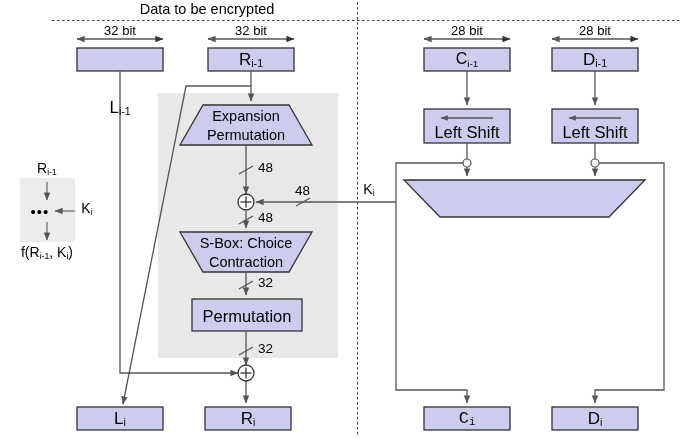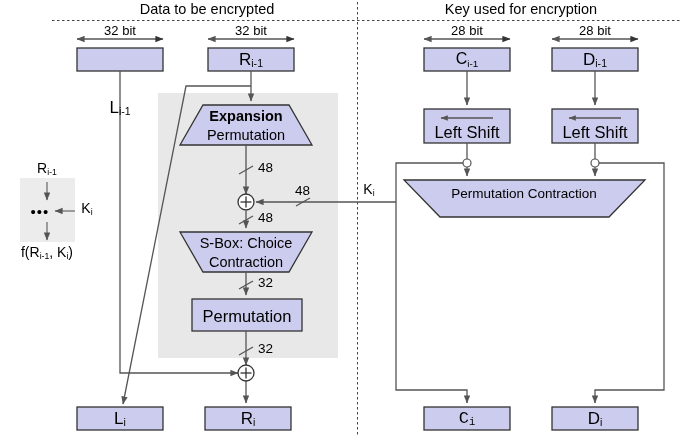--- a/index.html
+++ b/index.html
@@ -123,49 +123,47 @@
     <circle cx="595" cy="163" r="4" fill="#ffffff" stroke="#555" stroke-width="1.2"></circle>
 
     <g stroke="#888" stroke-width="1.6" fill="none">
       <line x1="47" y1="182" x2="47" y2="200" marker-end="url(#ah)"></line>
       <line x1="47" y1="222" x2="47" y2="240" marker-end="url(#ah)"></line>
       <line x1="75" y1="211" x2="55" y2="211" marker-end="url(#ah)"></line>
     </g>
   </svg>
 
   <div class="lbl ctr" style="left:207px;top:9px;font-size:14.5px;">Data to be encrypted</div>
-  <div class="lbl ctr" style="left:521px;top:9px;font-size:14.5px;">Key used for encryption</div>
 
   <div class="lbl ctr" style="left:120px;top:30px;font-size:13px;">32 bit</div>
   <div class="lbl ctr" style="left:251px;top:30px;font-size:13px;">32 bit</div>
   <div class="lbl ctr" style="left:467px;top:30px;font-size:13px;">28 bit</div>
   <div class="lbl ctr" style="left:595px;top:30px;font-size:13px;">28 bit</div>
 
   <div class="lbl ctr" style="left:120px;top:60px;font-size:17px;margin-top:48px;"><span>L</span><sub>i-1</sub></div>
   <div class="lbl ctr" style="left:251px;top:60px;font-size:17px;"><span>R</span><sub>i-1</sub></div>
   <div class="lbl ctr" style="left:467px;top:60px;font-size:16px;"><span>C</span><sub>i-1</sub></div>
   <div class="lbl ctr" style="left:595px;top:60px;font-size:17px;"><span>D</span><sub>i-1</sub></div>
 
   <div class="lbl ctr" style="left:120px;top:419px;font-size:17px;"><span>L</span><sub>i</sub></div>
   <div class="lbl ctr" style="left:248px;top:419px;font-size:17px;"><span>R</span><sub>i</sub></div>
   <div class="lbl ctr" style="left:467px;top:419px;font-size:17px;font-family:Liberation Mono, monospace;"><span>C</span><sub>i</sub></div>
   <div class="lbl ctr" style="left:595px;top:419px;font-size:17px;"><span>D</span><sub>i</sub></div>
 
-  <div class="lbl ctr" style="left:246px;top:116px;font-size:14.5px;font-weight:bold;">Expansion</div>
+  <div class="lbl ctr" style="left:246px;top:116px;font-size:14.5px;">Expansion</div>
   <div class="lbl ctr" style="left:246px;top:135px;font-size:14.5px;">Permutation</div>
 
   <div class="lbl ctr" style="left:246px;top:243px;font-size:14.5px;">S-Box: Choice</div>
   <div class="lbl ctr" style="left:246px;top:262px;font-size:14.5px;">Contraction</div>
 
   <div class="lbl ctr" style="left:247px;top:316px;font-size:16.5px;">Permutation</div>
 
   <div class="lbl ctr" style="left:467px;top:132px;font-size:16.5px;">Left Shift</div>
   <div class="lbl ctr" style="left:595px;top:132px;font-size:16.5px;">Left Shift</div>
 
-  <div class="lbl ctr" style="left:524px;top:194px;font-size:13.5px;">Permutation Contraction</div>
 
   <div class="lbl" style="left:258px;top:161px;font-size:13.5px;">48</div>
   <div class="lbl" style="left:258px;top:211px;font-size:13.5px;">48</div>
   <div class="lbl" style="left:295px;top:184px;font-size:13.5px;">48</div>
   <div class="lbl" style="left:258px;top:276px;font-size:13.5px;">32</div>
   <div class="lbl" style="left:258px;top:342px;font-size:13.5px;">32</div>
 
   <div class="lbl ctr" style="left:369px;top:190px;font-size:14px;"><span>K</span><sub>i</sub></div>
 
   <div class="lbl ctr" style="left:47px;top:169px;font-size:14px;"><span>R</span><sub>i-1</sub></div>

